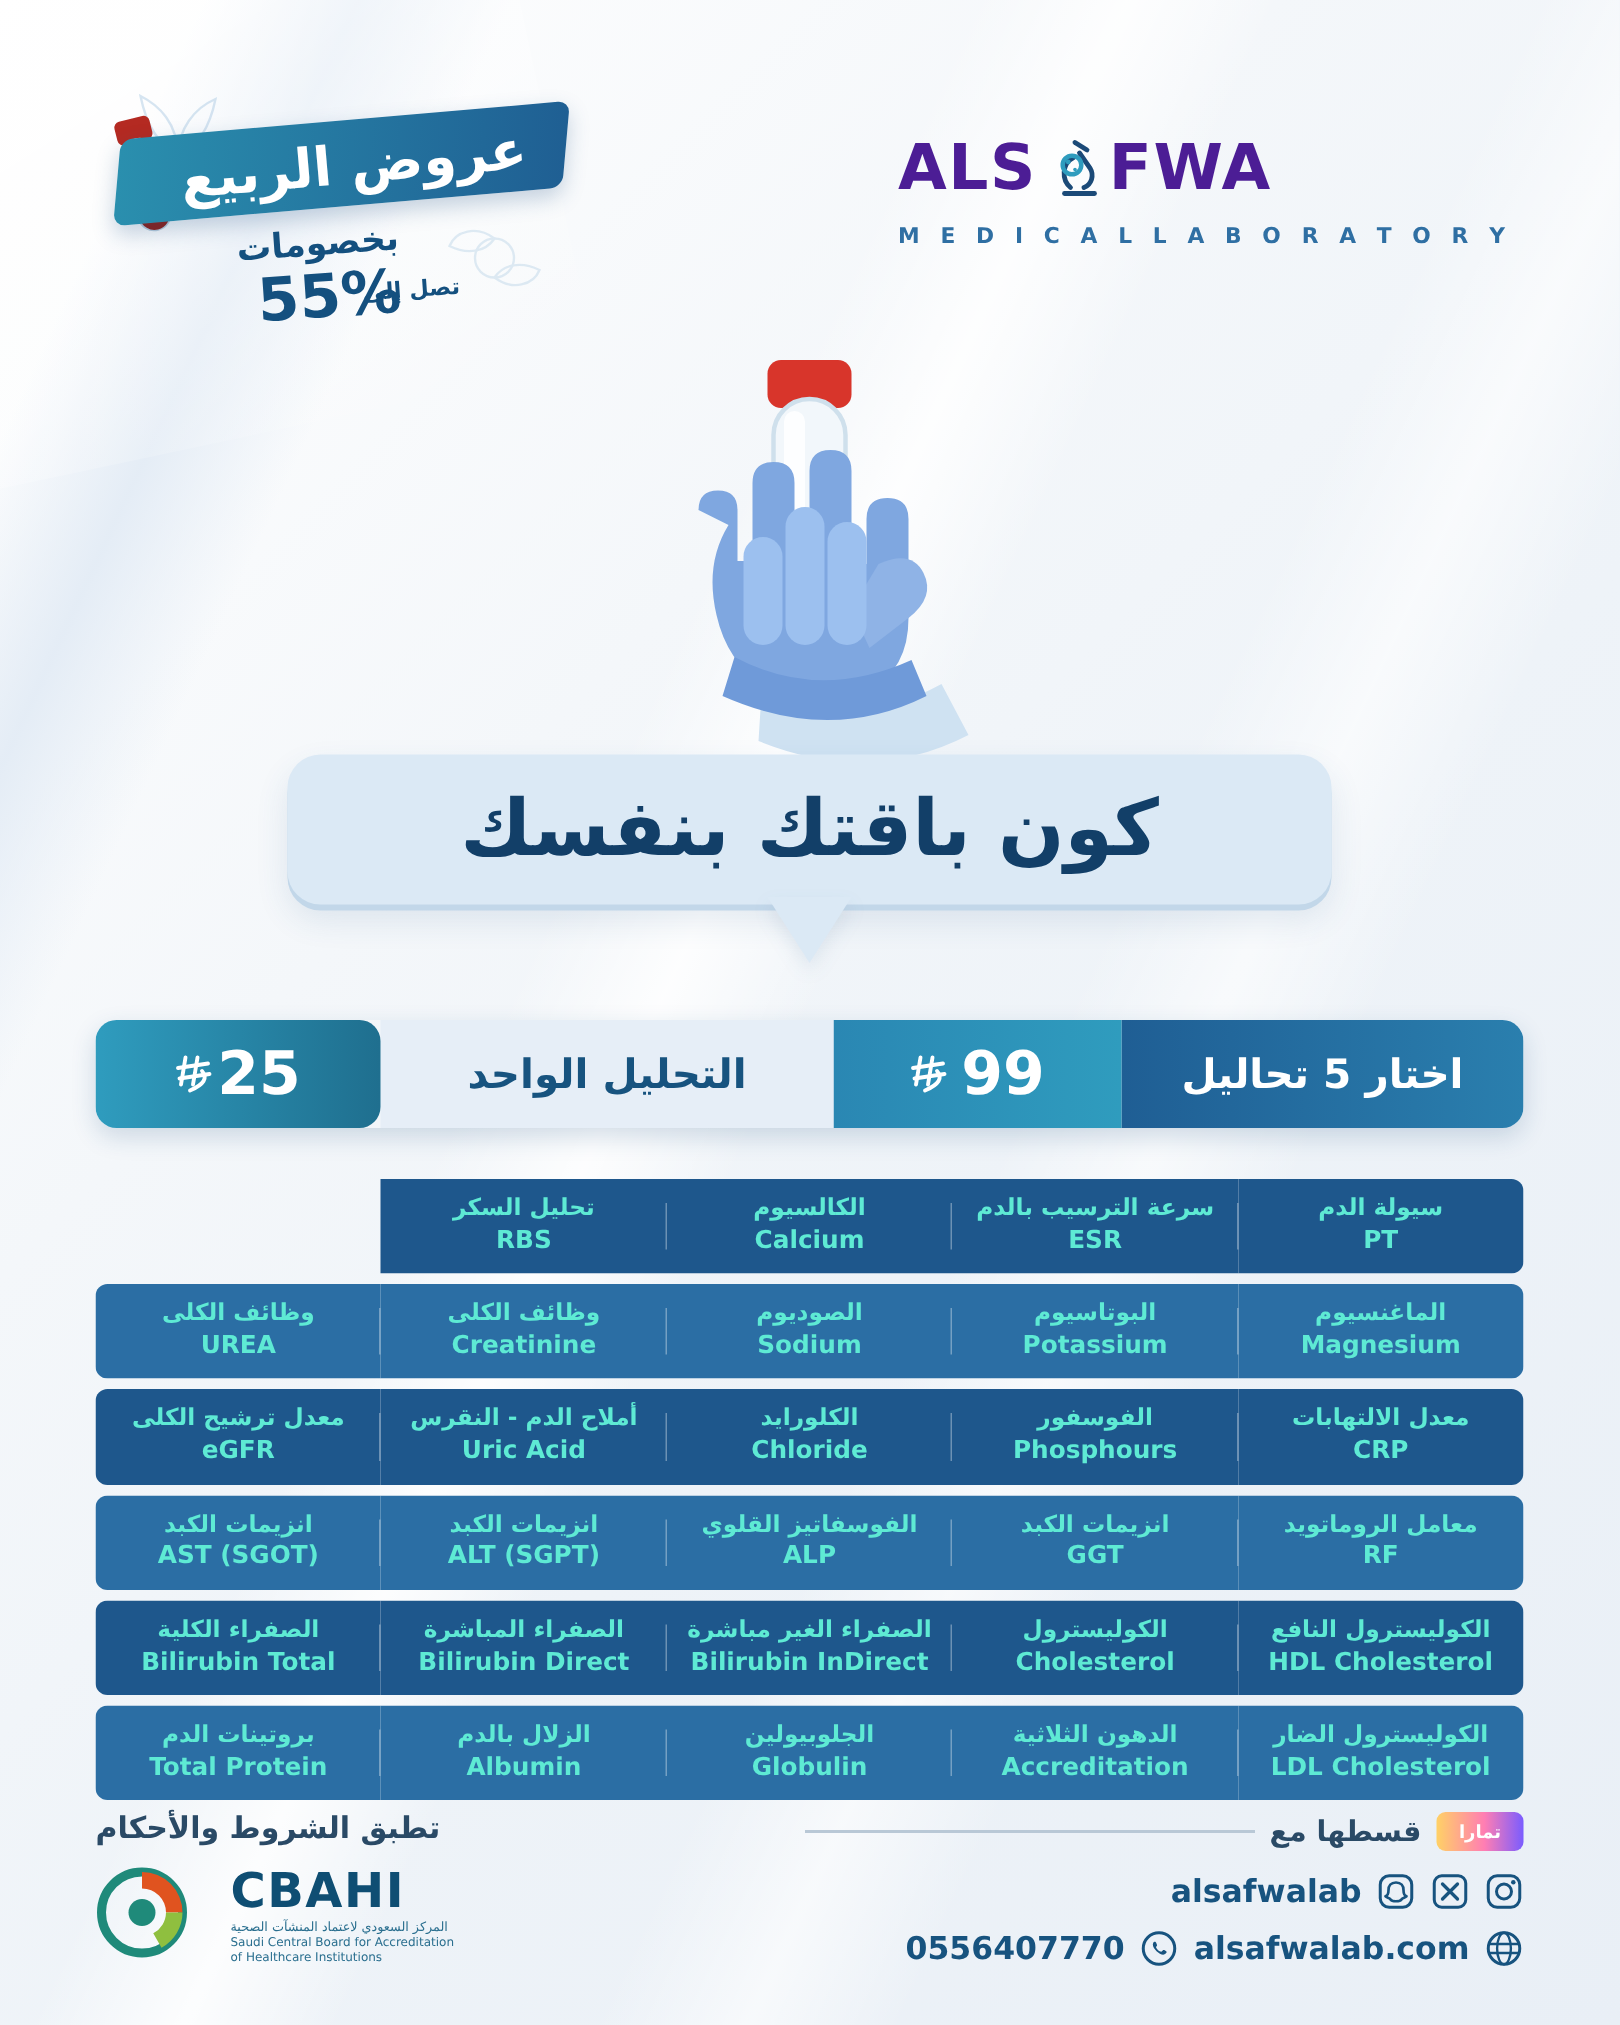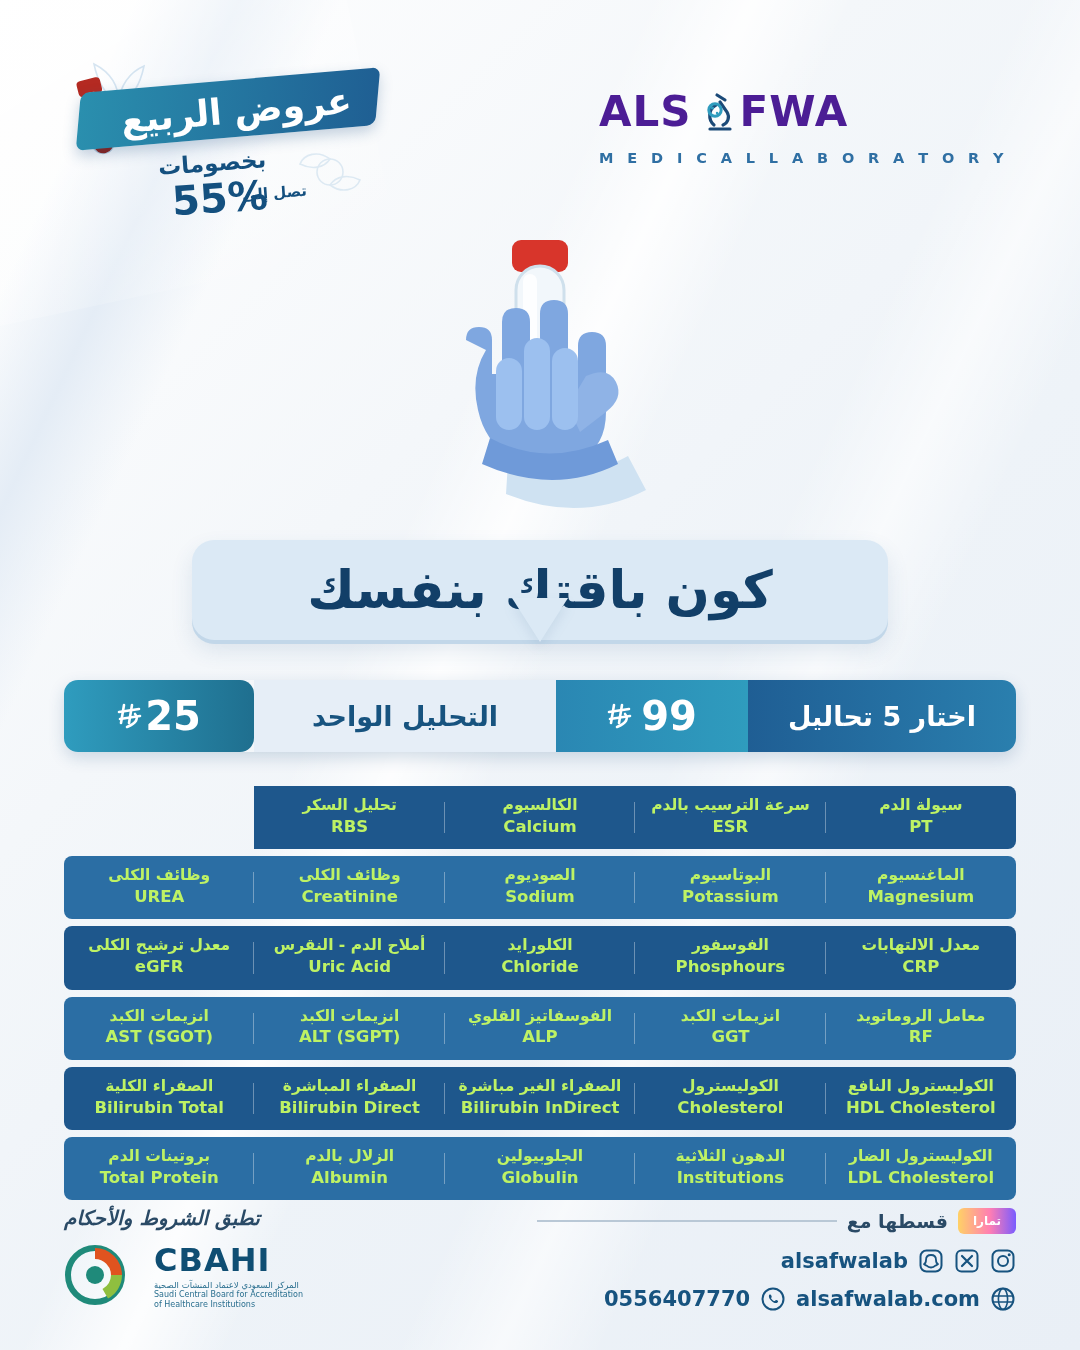--- a/index.html
+++ b/index.html
@@ -99,21 +99,20 @@
           width: 300px; height: 285px; }
 
   
   .headline {
     position: absolute; top: 503px; left: 50%; transform: translateX(-50%);
     width: 696px; height: 100px;
     background: #dbe9f5;
     border-radius: 22px;
     display: flex; align-items: center; justify-content: center;
     box-shadow: 0 4px 0 #c2d7e9, 0 10px 22px rgba(40,90,140,.12);
-    margin-top: 37px;
   }
   .headline span {
     font-size: 52px; font-weight: 800; color: #123f68; letter-spacing: -1px;
   }
   .headline-tail {
     position: absolute; top: 598px; left: 50%;
     width: 0; height: 0; transform: translateX(-50%);
     border-left: 28px solid transparent;
     border-right: 28px solid transparent;
     border-top: 44px solid #dbe9f5;
@@ -161,21 +160,21 @@
     display: grid; grid-template-columns: repeat(5, 1fr);
     gap: 7px 0;
   }
   .row {
     grid-column: 1 / -1;
     display: grid; grid-template-columns: repeat(5, 1fr);
     border-radius: 8px; overflow: hidden;
   }
   .cell {
     padding: 9px 8px 11px;
-    text-align: center; color: #bef264;
+    text-align: center; color: #5eead4;
     position: relative;
   }
   .cell + .cell::before {
     content: ""; position: absolute; right: 0; top: 16px; bottom: 16px;
     width: 1px; background: rgba(255,255,255,.35);
   }
   .cell .ar { font-size: 15.5px; font-weight: 600; line-height: 1.35; }
   .cell .en { font-size: 16.5px; font-weight: 700; line-height: 1.35; direction: ltr; }
   .row.tone-a .cell { background: #1e578c; }
   .row.tone-b .cell { background: #2b6ea4; }
@@ -196,21 +195,21 @@
   .hrule { width: 300px; height: 2px; background: #b9c8d6; }
 
   .contacts { position: absolute; right: 64px; top: 52px; direction: rtl; }
   .contact-row { display: flex; align-items: center; gap: 10px; margin-bottom: 12px; }
   .contact-row .txt { font-size: 21px; font-weight: 700; color: #17537f; direction: ltr; }
   .cicon { width: 26px; height: 26px; display: inline-block; }
 
   .terms {
     position: absolute; left: 64px; top: 10px;
     font-size: 20px; color: #2a4a66; font-weight: 600;
-    width: 360px; text-align: left; font-style: italic;
+    width: 360px; text-align: left;
   }
   .cbahi {
     position: absolute; left: 64px; top: 48px;
     display: flex; align-items: center; gap: 28px; direction: ltr;
   }
   .cbahi-txt-main { font-size: 32px; font-weight: 700; color: #0f4e73; letter-spacing: 1px; line-height: 1; }
   .cbahi-ar { font-size: 8.5px; color: #2a6f8f; margin-top: 4px; }
   .cbahi-en { font-size: 8px; color: #2a6f8f; line-height: 1.25; }
 </style>
 </head>
@@ -438,21 +437,21 @@
     </div>
   </div>
 
   <div class="row tone-b">
     <div class="cell">
       <div class="ar">الكوليسترول الضار</div>
       <div class="en">LDL Cholesterol</div>
     </div>
     <div class="cell">
       <div class="ar">الدهون الثلاثية</div>
-      <div class="en">Institutions</div>
+      <div class="en">Accreditation</div>
     </div>
     <div class="cell">
       <div class="ar">الجلوبيولين</div>
       <div class="en">Globulin</div>
     </div>
     <div class="cell">
       <div class="ar">الزلال بالدم</div>
       <div class="en">Albumin</div>
     </div>
     <div class="cell">

